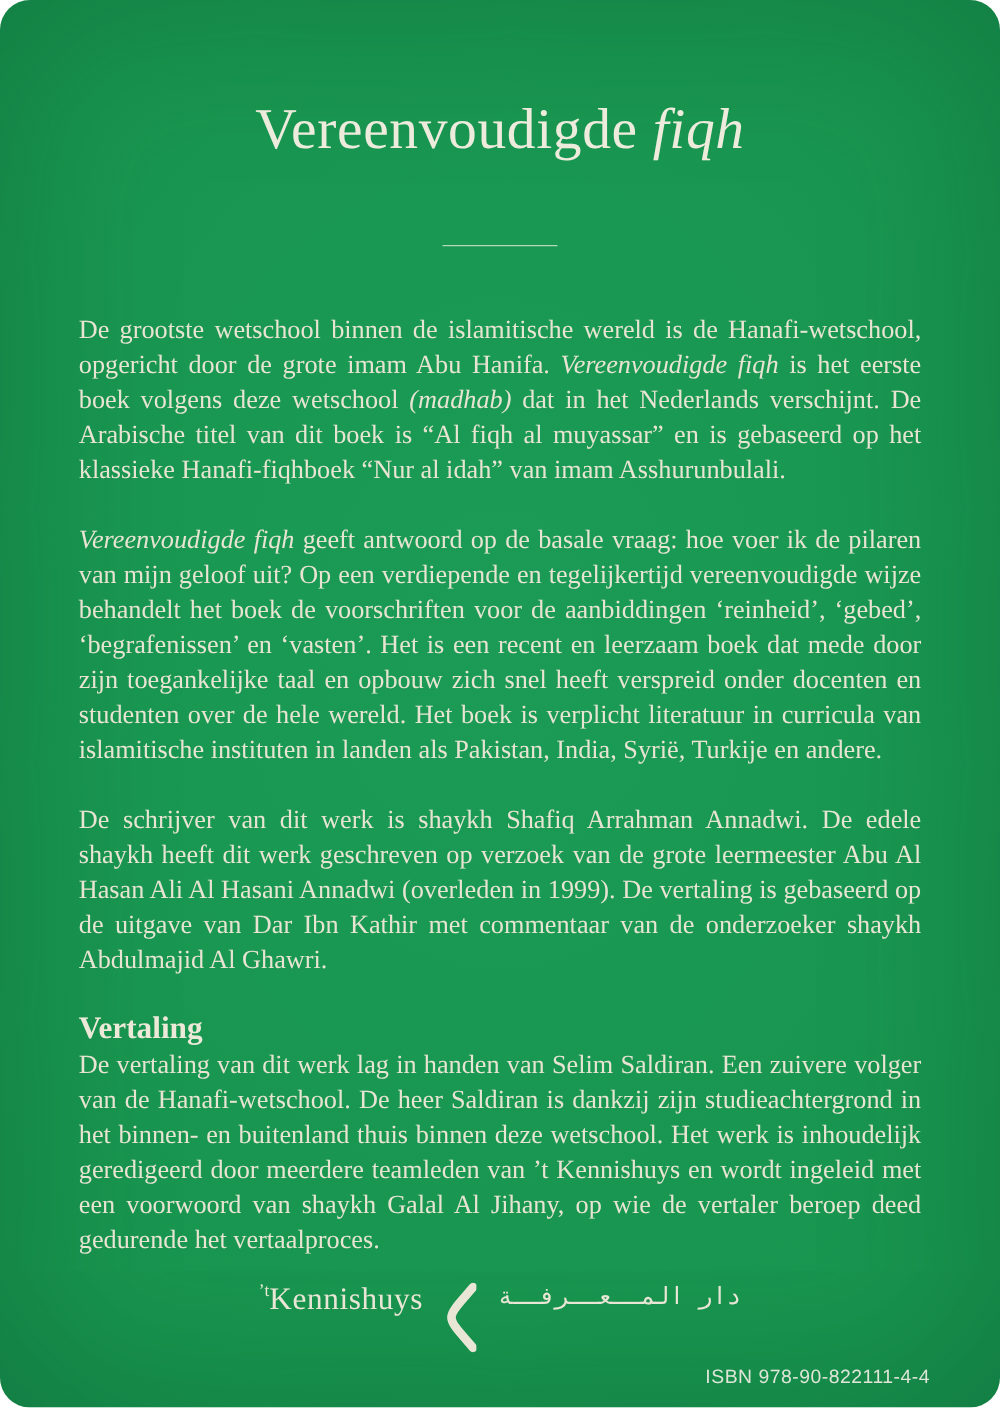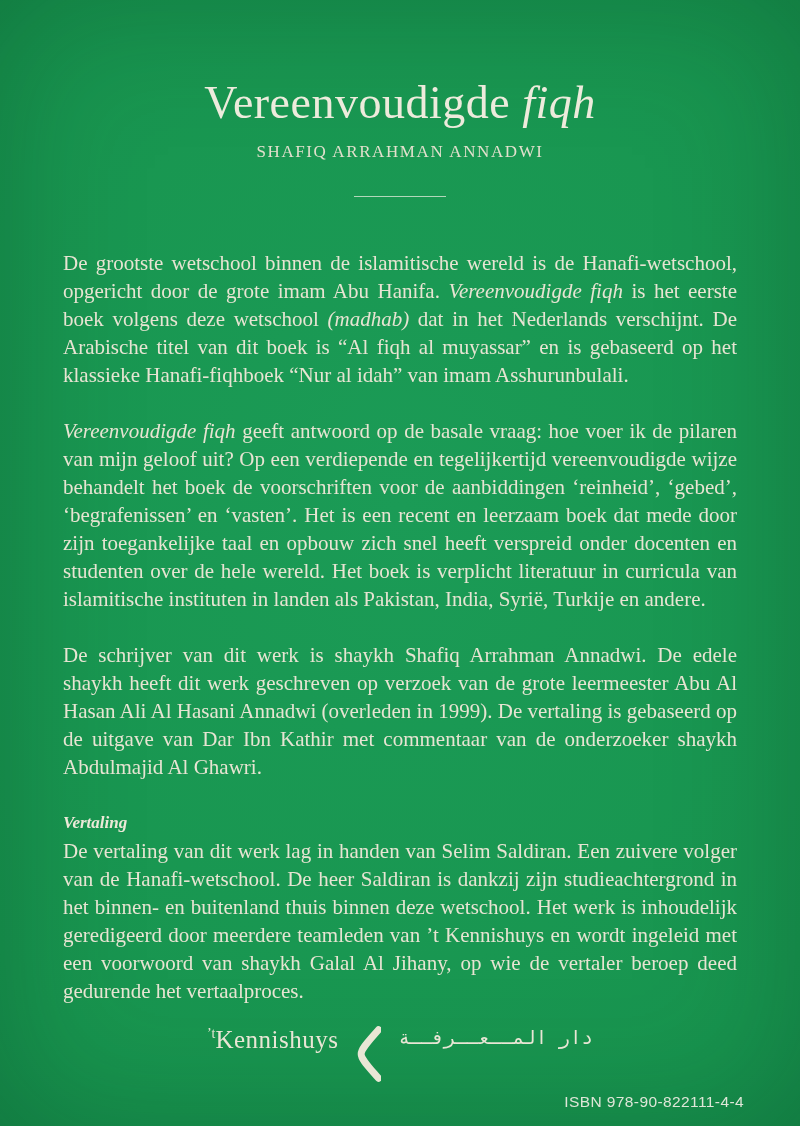--- a/index.html
+++ b/index.html
@@ -8,20 +8,21 @@
     width: 800px; height: 1126px;
     font-family: "Liberation Serif", serif;
     overflow: hidden;
   }
   .cover {
     position: relative;
     width: 800px; height: 1126px;
     background: radial-gradient(ellipse 120% 110% at 50% 45%, #1b9b56 0%, #18954f 55%, #15884a 100%);
     box-shadow: inset 0 0 140px rgba(0, 45, 25, 0.28);
     color: #e8e5d4;
+    border-radius: 24px;
   }
 
   
   .header { position: absolute; top: 76px; left: 0; width: 800px; text-align: center; }
   .title {
     font-size: 46px; line-height: 54px; font-weight: 400;
     color: #edebdc; letter-spacing: 0.5px;
   }
   .title .title-italic { font-style: italic; }
   .author {
@@ -43,23 +44,22 @@
   }
   .body-text p {
     margin: 0 0 28px 0;
     text-align: justify;
     text-justify: inter-word;
   }
   .body-text p:last-child { margin-bottom: 12px; }
   .body-text .seg-italic { font-style: italic; }
   .body-heading {
     margin: 2px 0 0 0;
-    font-size: 17px; line-height: 28px; font-weight: 700;
+    font-size: 25px; line-height: 28px; font-weight: 700;
     color: #ece9d8;
-    font-style: italic;
   }
 
   
   .footer {
     position: absolute; top: 1026px; left: 50%; transform: translateX(-50%);
     display: flex; gap: 17px;
     height: 60px;
   }
   .publisher-nl {
     font-size: 25px; color: #e9e6d5; letter-spacing: 0.5px;
@@ -84,21 +84,20 @@
   }
 </style>
 </head>
 <body>
 
 <div class="cover">
 
   <div class="header">
     <div class="title"><span>Vereenvoudigde</span><span>&nbsp;</span><span class="title-italic">fiqh</span>
     </div>
-    <div class="author">SHAFIQ ARRAHMAN ANNADWI</div>
   </div>
 
   <div class="divider"></div>
 
   <div class="body-text">
 
   <p><span>De grootste wetschool binnen de islamitische wereld is de Hanafi-wetschool, opgericht door de grote imam Abu Hanifa. </span><span class="seg-italic">Vereenvoudigde fiqh</span><span> is het eerste boek volgens deze wetschool </span><span class="seg-italic">(madhab)</span><span> dat in het Nederlands verschijnt. De Arabische titel van dit boek is “Al fiqh al muyassar” en is gebaseerd op het klassieke Hanafi-fiqhboek “Nur al idah” van imam Asshurunbulali.</span></p>
       <p><span class="seg-italic">Vereenvoudigde fiqh</span><span> geeft antwoord op de basale vraag: hoe voer ik de pilaren van mijn geloof uit? Op een verdiepende en tegelijkertijd vereenvoudigde wijze behandelt het boek de voorschriften voor de aanbiddingen ‘reinheid’, ‘gebed’, ‘begrafenissen’ en ‘vasten’. Het is een recent en leerzaam boek dat mede door zijn toegankelijke taal en opbouw zich snel heeft verspreid onder docenten en studenten over de hele wereld. Het boek is verplicht literatuur in curricula van islamitische instituten in landen als Pakistan, India, Syrië, Turkije en andere.</span></p>
       <p><span>De schrijver van dit werk is shaykh Shafiq Arrahman Annadwi. De edele shaykh heeft dit werk geschreven op verzoek van de grote leermeester Abu Al Hasan Ali Al Hasani Annadwi (overleden in 1999). De vertaling is gebaseerd op de uitgave van Dar Ibn Kathir met commentaar van de onderzoeker shaykh Abdulmajid Al Ghawri.</span></p>
       <h2 class="body-heading">Vertaling</h2>

